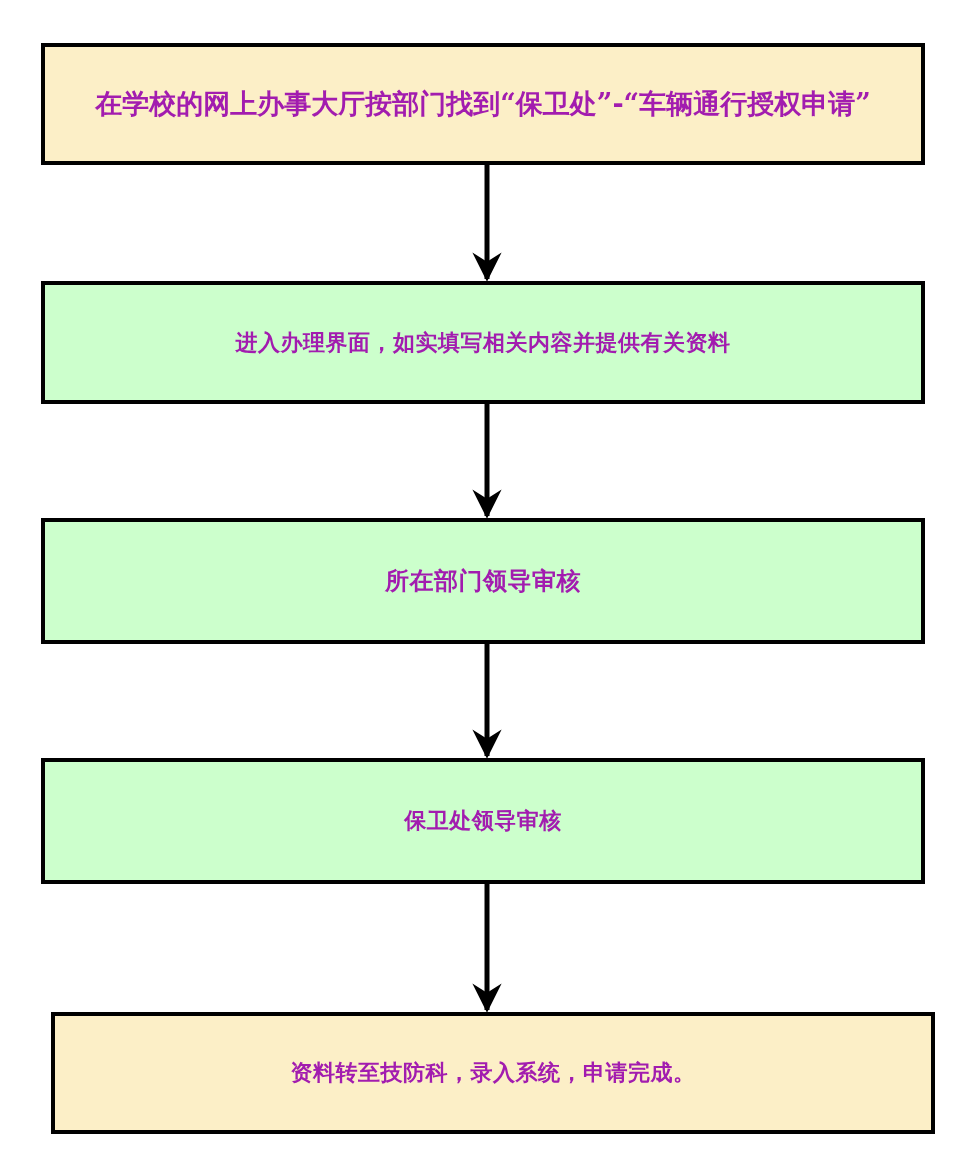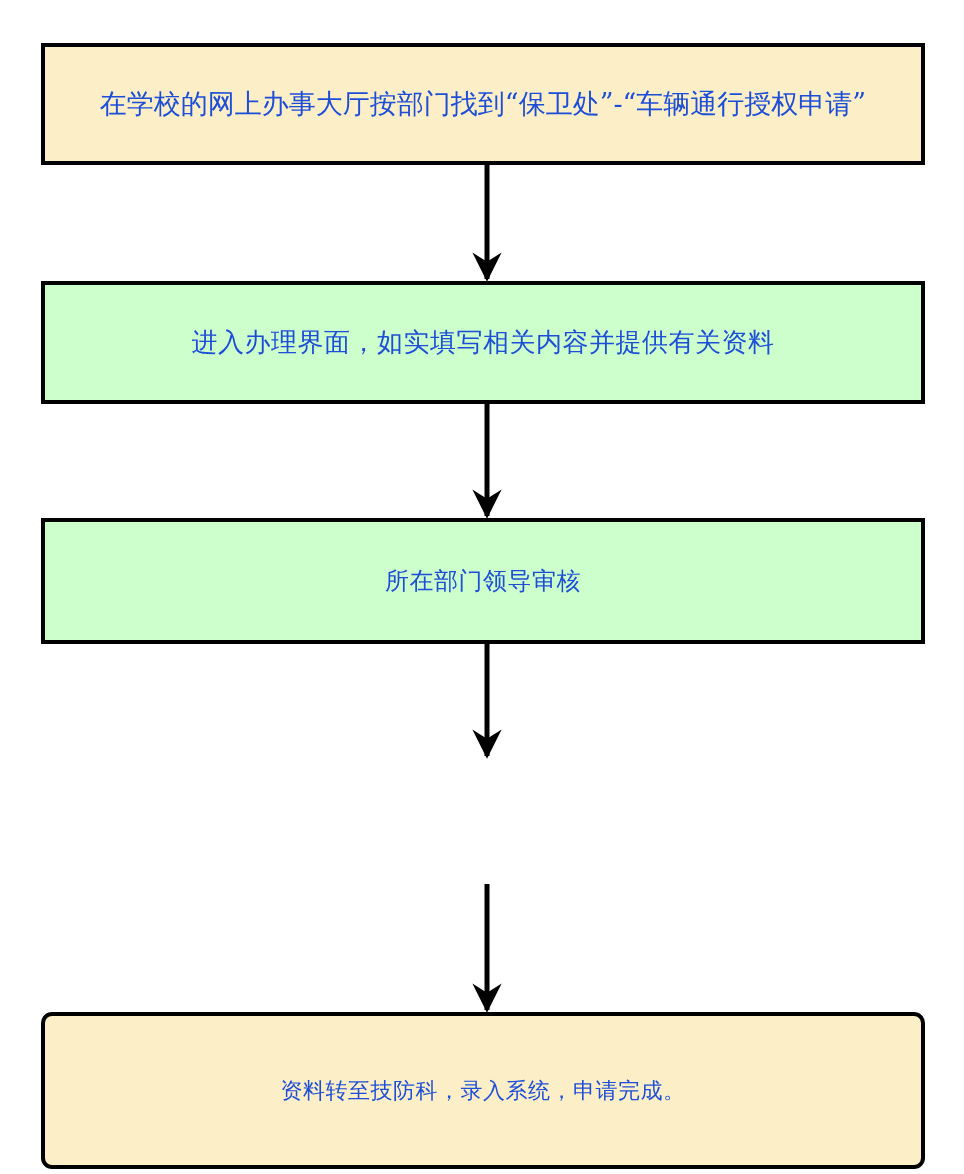--- a/index.html
+++ b/index.html
@@ -27,22 +27,22 @@
     position: absolute;
     box-sizing: border-box;
     border: 4px solid #000000;
     display: flex;
     align-items: center;
     justify-content: center;
   }
 
   .node-label {
     font-family: "DejaVu Serif", "Liberation Serif", serif;
-    font-weight: 400;
-    color: #1d4ed8;
+    font-weight: 700;
+    color: #a21caf;
     line-height: 1.25;
     text-align: center;
     white-space: nowrap;
     letter-spacing: 0.5px;
   }
 
   
   #node-1 {
     left: 41px;
     top: 43px;
@@ -55,47 +55,46 @@
     letter-spacing: 0px;
   }
 
   #node-2 {
     left: 41px;
     top: 281px;
     width: 884px;
     height: 123px;
     background: #ccffcc;
   }
-  #node-2 .node-label { font-size: 26px; }
+  #node-2 .node-label { font-size: 22px; }
 
   #node-3 {
     left: 41px;
     top: 518px;
     width: 884px;
     height: 126px;
     background: #ccffcc;
   }
   #node-3 .node-label { font-size: 24px; }
 
   #node-4 {
     left: 41px;
     top: 758px;
     width: 884px;
     height: 126px;
     background: #ccffcc;
   }
   #node-4 .node-label { font-size: 22px; }
 
   #node-5 {
-    left: 41px;
+    left: 51px;
     top: 1012px;
     width: 884px;
-    height: 157px;
+    height: 122px;
     background: #fcefc7;
-    border-radius: 11px;
   }
   #node-5 .node-label { font-size: 22px; }
 
   .connector {
     position: absolute;
     left: 0;
     top: 0;
     width: 964px;
     height: 1174px;
     pointer-events: none;
@@ -126,18 +125,21 @@
   </div>
 
   <div class="node" id="node-2">
     <span class="node-label">进入办理界面，如实填写相关内容并提供有关资料</span>
   </div>
 
   <div class="node" id="node-3">
     <span class="node-label">所在部门领导审核</span>
   </div>
 
+  <div class="node" id="node-4">
+    <span class="node-label">保卫处领导审核</span>
+  </div>
 
   <div class="node" id="node-5">
     <span class="node-label">资料转至技防科，录入系统，申请完成。</span>
   </div>
 
 </div>
 
 </body></html>

